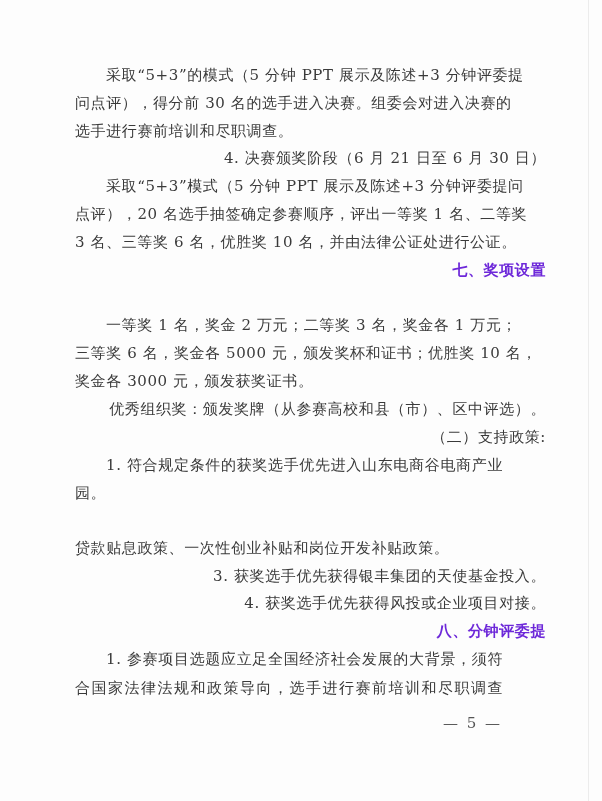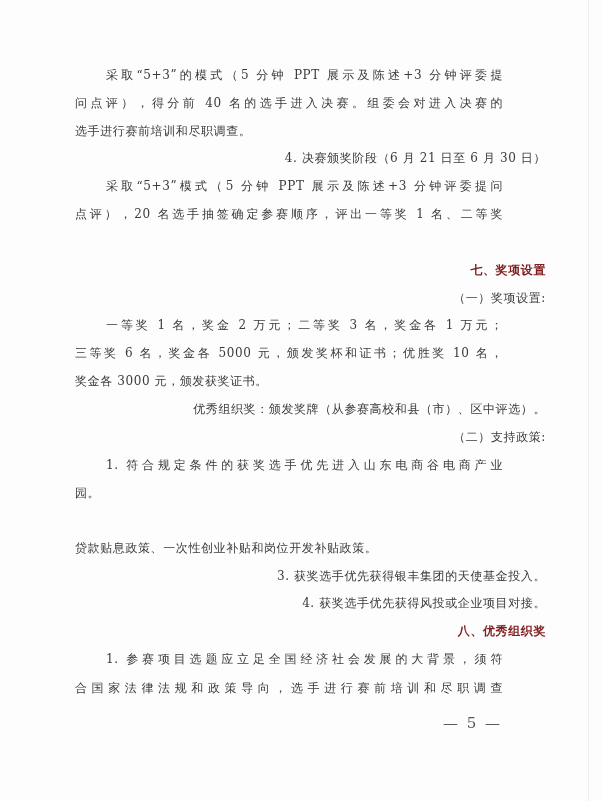--- a/index.html
+++ b/index.html
@@ -5,53 +5,53 @@
   html, body { margin:0; padding:0; }
   body {
     width:602px; height:801px; background:#fdfdfd; position:relative; overflow:hidden;
     font-family: "DejaVu Serif", "Liberation Serif", serif;
     color:#3a3a3a;
   }
   .edge { position:absolute; left:588px; top:0; width:1px; height:801px; background:#ececec; }
   .page { position:absolute; left:0; top:0; width:602px; height:801px; }
   .line {
     position:absolute; left:75px; width:440px; height:24px; line-height:24px;
-    font-size:12px; white-space:nowrap; letter-spacing:0.6px;
+    font-size:15px; white-space:nowrap; letter-spacing:0.6px;
   }
   .line.indent { left:106px;text-align:right; }
-  .line.heading { font-family:"DejaVu Sans","Liberation Sans",sans-serif; font-weight:bold; color:#7f1d1d; }
+  .line.heading { font-family:"DejaVu Sans","Liberation Sans",sans-serif; font-weight:bold; color:#6d28d9; }
   .line.justify { text-align:justify; text-align-last:justify; width:428px; }
   .line.indent.justify { width:397px; }
   .pnum {
     position:absolute; left:443px; top:712px; font-size:15px; line-height:22px;
     color:#555; letter-spacing:2px; white-space:nowrap;
   }
 </style>
 </head>
 <body>
 
 <div class="page">
   <div class="edge"></div>
 
   <div class="line indent justify" style="top:63px">采取“5+3”的模式（5 分钟 PPT 展示及陈述+3 分钟评委提</div>
-  <div class="line justify" style="top:91px">问点评），得分前 40 名的选手进入决赛。组委会对进入决赛的</div>
+  <div class="line justify" style="top:91px">问点评），得分前 30 名的选手进入决赛。组委会对进入决赛的</div>
   <div class="line" style="top:119px">选手进行赛前培训和尽职调查。</div>
   <div class="line indent" style="top:146px">4. 决赛颁奖阶段（6 月 21 日至 6 月 30 日）</div>
   <div class="line indent justify" style="top:174px">采取“5+3”模式（5 分钟 PPT 展示及陈述+3 分钟评委提问</div>
   <div class="line justify" style="top:202px">点评），20 名选手抽签确定参赛顺序，评出一等奖 1 名、二等奖</div>
+  <div class="line" style="top:230px">3 名、三等奖 6 名，优胜奖 10 名，并由法律公证处进行公证。</div>
   <div class="line indent heading" style="top:258px">七、奖项设置</div>
-  <div class="line indent" style="top:286px">（一）奖项设置:</div>
   <div class="line indent justify" style="top:313px">一等奖 1 名，奖金 2 万元；二等奖 3 名，奖金各 1 万元；</div>
   <div class="line justify" style="top:341px">三等奖 6 名，奖金各 5000 元，颁发奖杯和证书；优胜奖 10 名，</div>
   <div class="line" style="top:369px">奖金各 3000 元，颁发获奖证书。</div>
   <div class="line indent" style="top:397px">优秀组织奖：颁发奖牌（从参赛高校和县（市）、区中评选）。</div>
   <div class="line indent" style="top:425px">（二）支持政策:</div>
   <div class="line indent justify" style="top:453px">1. 符合规定条件的获奖选手优先进入山东电商谷电商产业</div>
   <div class="line" style="top:481px">园。</div>
   <div class="line" style="top:536px">贷款贴息政策、一次性创业补贴和岗位开发补贴政策。</div>
   <div class="line indent" style="top:564px">3. 获奖选手优先获得银丰集团的天使基金投入。</div>
   <div class="line indent" style="top:591px">4. 获奖选手优先获得风投或企业项目对接。</div>
-  <div class="line indent heading" style="top:619px">八、优秀组织奖</div>
+  <div class="line indent heading" style="top:619px">八、分钟评委提</div>
   <div class="line indent justify" style="top:647px">1. 参赛项目选题应立足全国经济社会发展的大背景，须符</div>
   <div class="line justify" style="top:676px">合国家法律法规和政策导向，选手进行赛前培训和尽职调查</div>
 
   <div class="pnum">— 5 —</div>
 </div>
 
 </body></html>

